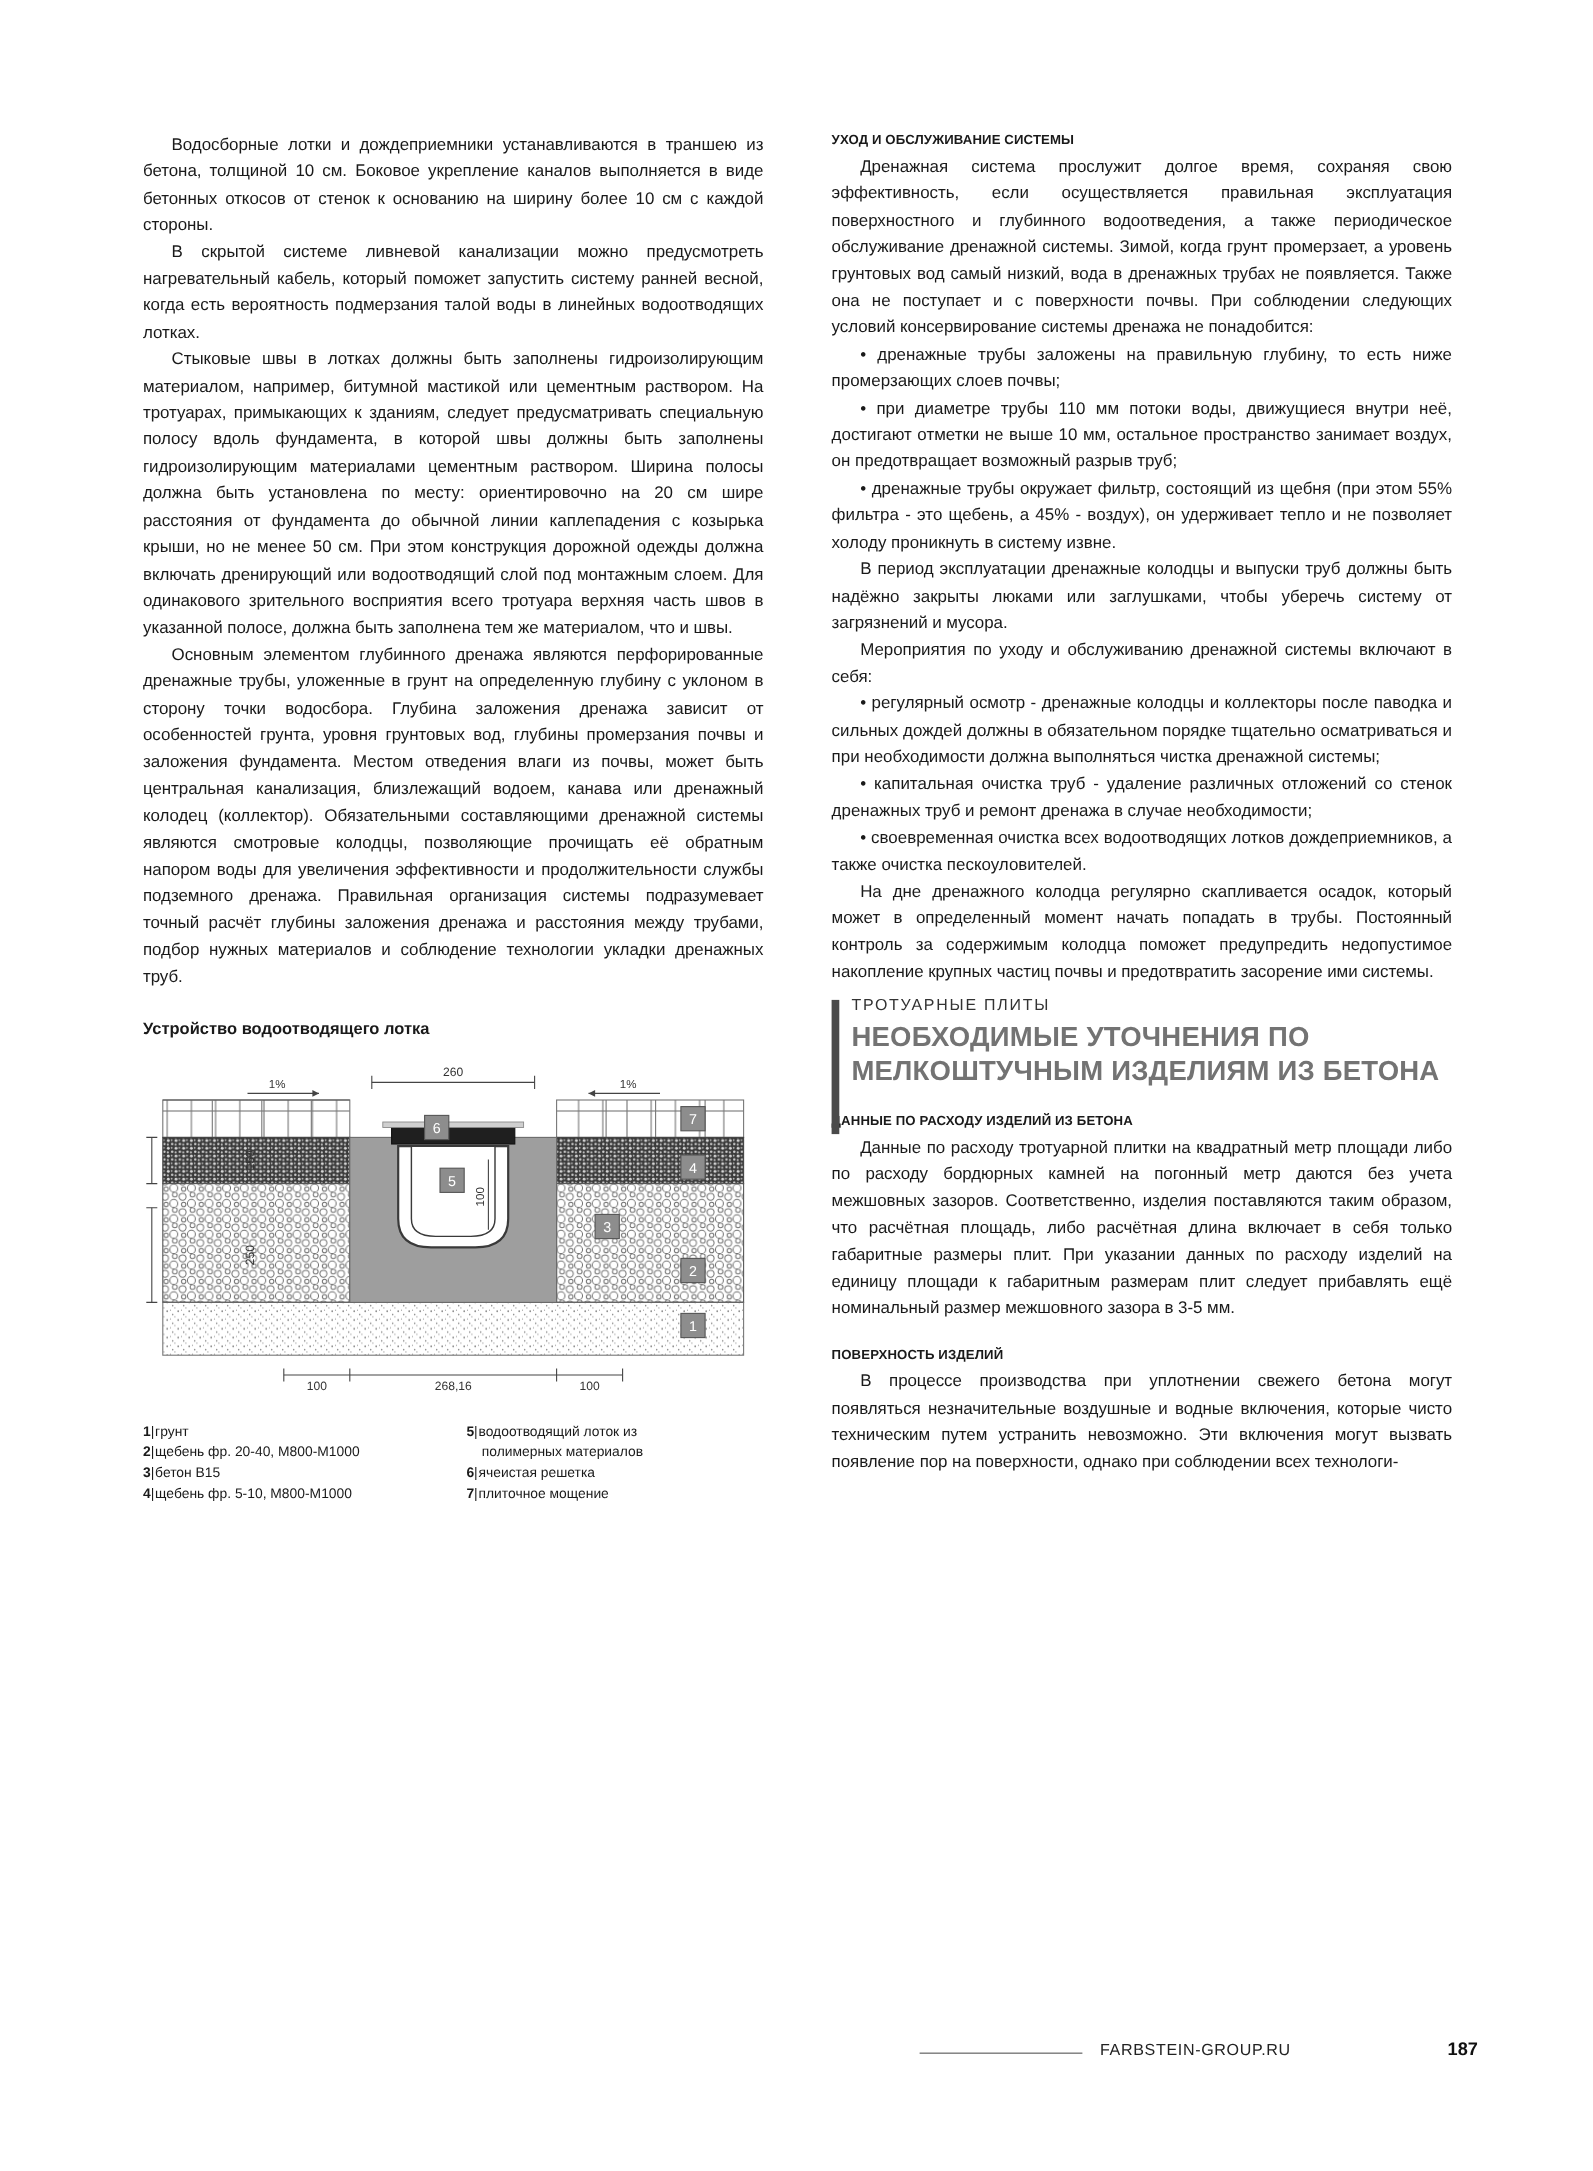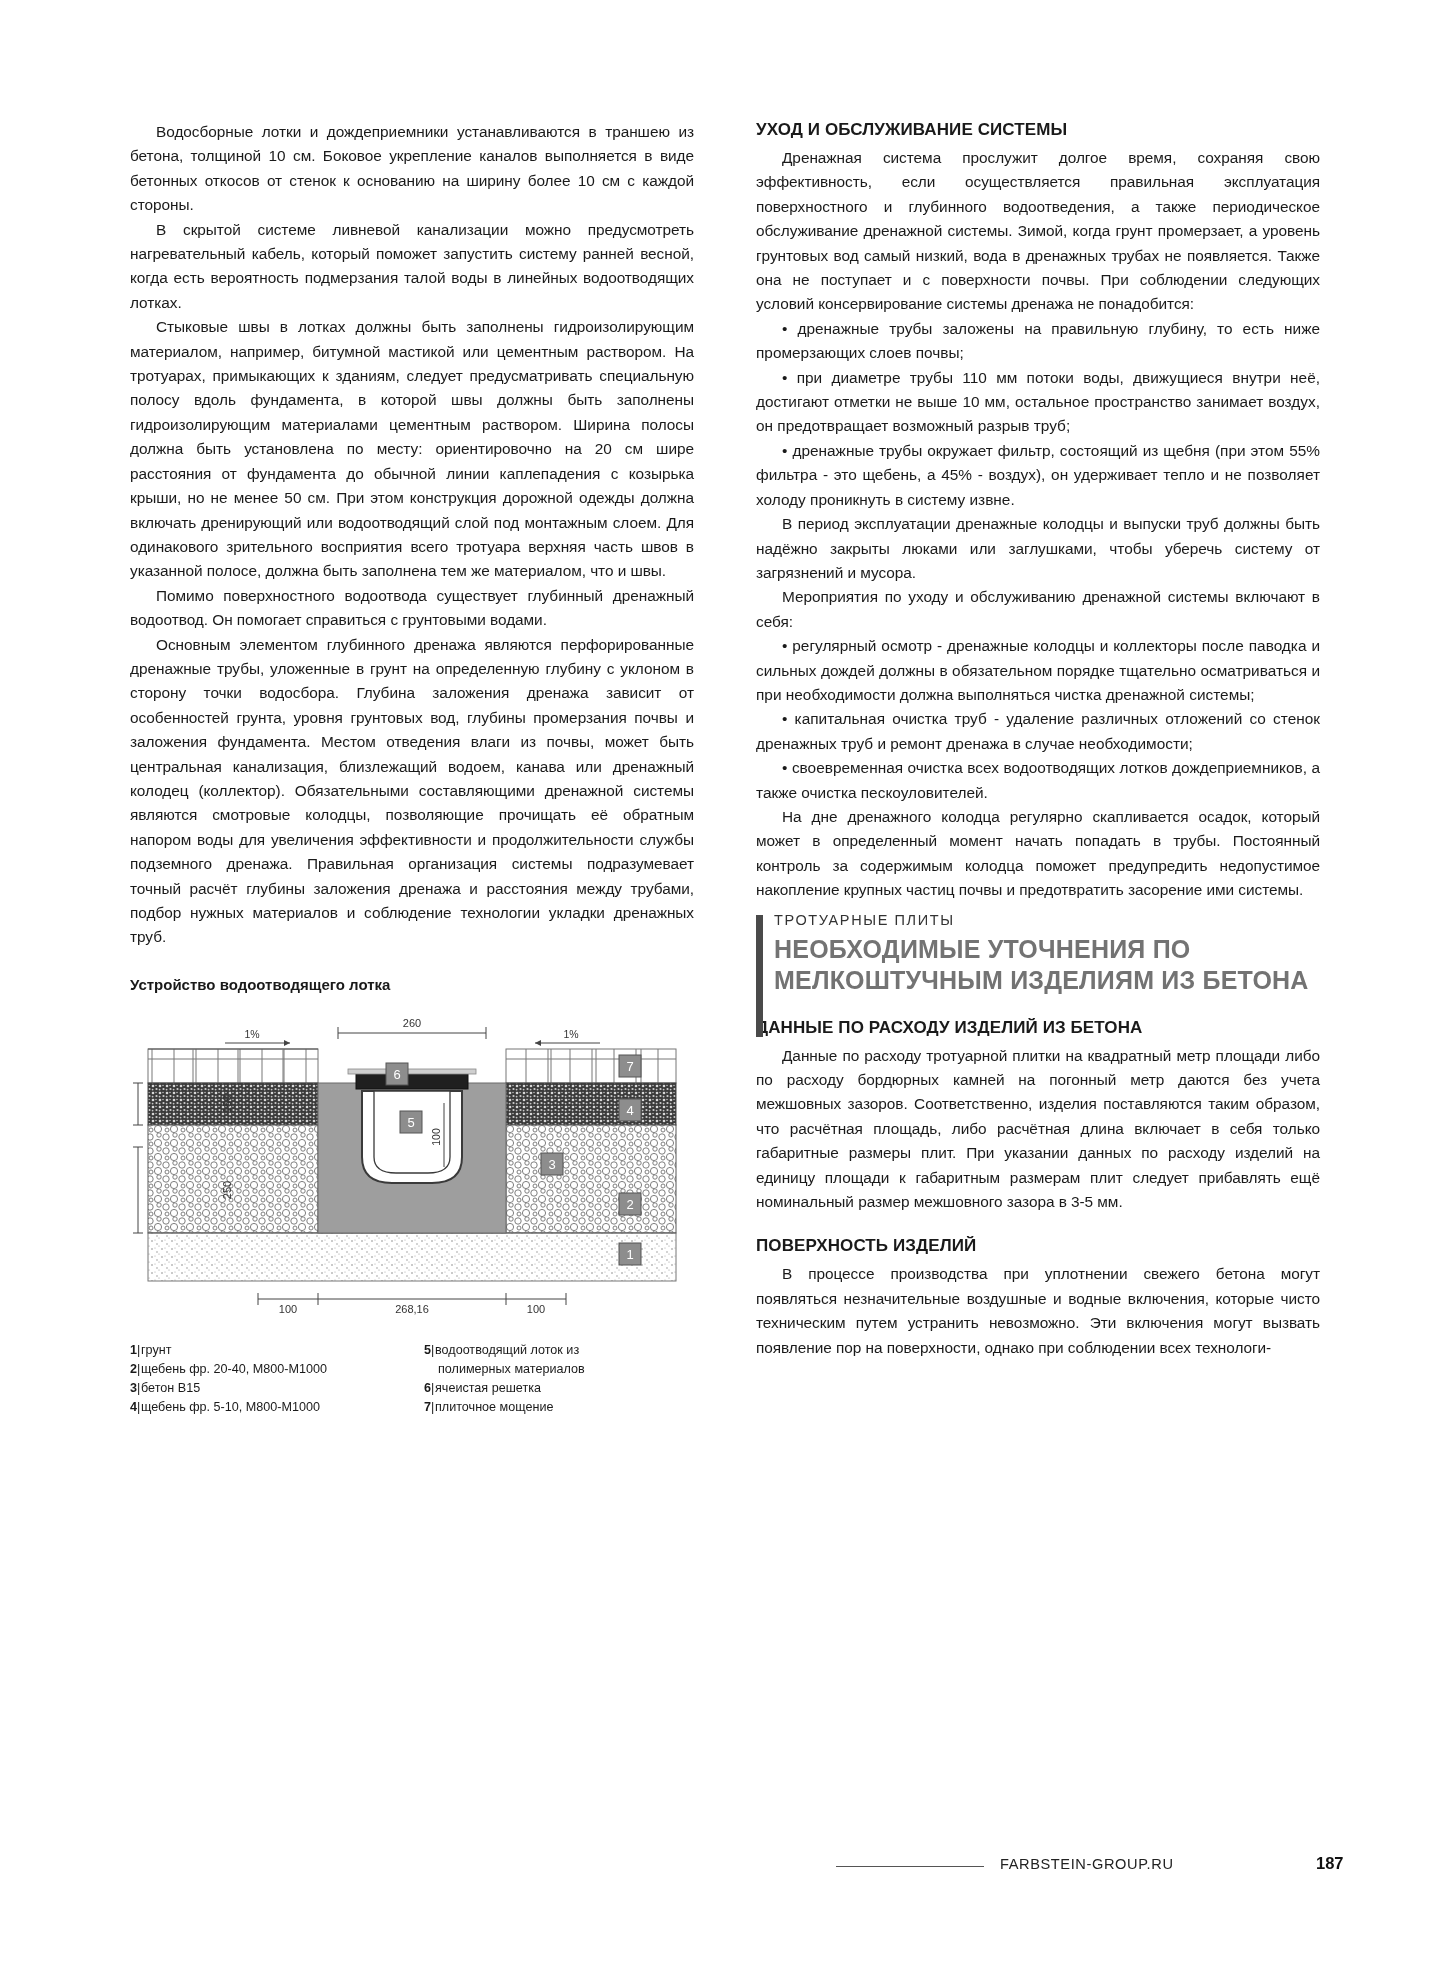--- a/index.html
+++ b/index.html
@@ -42,21 +42,21 @@
   }
   p.bullet {
     margin: 0;
     font-size: 15.4px;
     line-height: 24.4px;
     text-align: justify;
     text-indent: 26px;
   }
   h3.sub {
     margin: 0 0 6px 0;
-    font-size: 17px;
+    font-size: 12px;
     font-weight: bold;
     letter-spacing: 0.1px;
   }
   .spacer-m { height: 22px; }
 
   
   .headblock {
     position: relative;
     padding-left: 18px;
     margin-top: 9px;
@@ -146,21 +146,20 @@
 <body>
 
 <div class="page">
 
   <div class="columns">
 
     <div class="col">
       <p class="body">Водосборные лотки и дождеприемники устанавливаются в траншею из бетона, толщиной 10 см. Боковое укрепление каналов выполняется в виде бетонных откосов от стенок к основанию на ширину более 10 см с каждой стороны.</p>
       <p class="body">В скрытой системе ливневой канализации можно предусмотреть нагревательный кабель, который поможет запустить систему ранней весной, когда есть вероятность подмерзания талой воды в линейных водоотводящих лотках.</p>
       <p class="body">Стыковые швы в лотках должны быть заполнены гидроизолирующим материалом, например, битумной мастикой или цементным раствором. На тротуарах, примыкающих к зданиям, следует предусматривать специальную полосу вдоль фундамента, в которой швы должны быть заполнены гидроизолирующим материалами цементным раствором. Ширина полосы должна быть установлена по месту: ориентировочно на 20 см шире расстояния от фундамента до обычной линии каплепадения с козырька крыши, но не менее 50 см. При этом конструкция дорожной одежды должна включать дренирующий или водоотводящий слой под монтажным слоем. Для одинакового зрительного восприятия всего тротуара верхняя часть швов в указанной полосе, должна быть заполнена тем же материалом, что и швы.</p>
-      <p class="body">Помимо поверхностного водоотвода существует глубинный дренажный водоотвод. Он помогает справиться с грунтовыми водами.</p>
       <p class="body">Основным элементом глубинного дренажа являются перфорированные дренажные трубы, уложенные в грунт на определенную глубину с уклоном в сторону точки водосбора. Глубина заложения дренажа зависит от особенностей грунта, уровня грунтовых вод, глубины промерзания почвы и заложения фундамента. Местом отведения влаги из почвы, может быть центральная канализация, близлежащий водоем, канава или дренажный колодец (коллектор). Обязательными составляющими дренажной системы являются смотровые колодцы, позволяющие прочищать её обратным напором воды для увеличения эффективности и продолжительности службы подземного дренажа. Правильная организация системы подразумевает точный расчёт глубины заложения дренажа и расстояния между трубами, подбор нужных материалов и соблюдение технологии укладки дренажных труб.</p>
 
       <div class="figure-caption">Устройство водоотводящего лотка</div>
 
       <div class="figwrap">
         <svg class="fig" width="564" height="320" viewBox="0 0 564 320" xmlns="http://www.w3.org/2000/svg">
           <defs>
             <pattern id="gravelBig" width="16" height="14" patternUnits="userSpaceOnUse">
               <rect width="16" height="14" fill="#ffffff"></rect>
               <circle cx="4" cy="4" r="3.2" fill="none" stroke="#6f6f6f" stroke-width="0.9"></circle>

